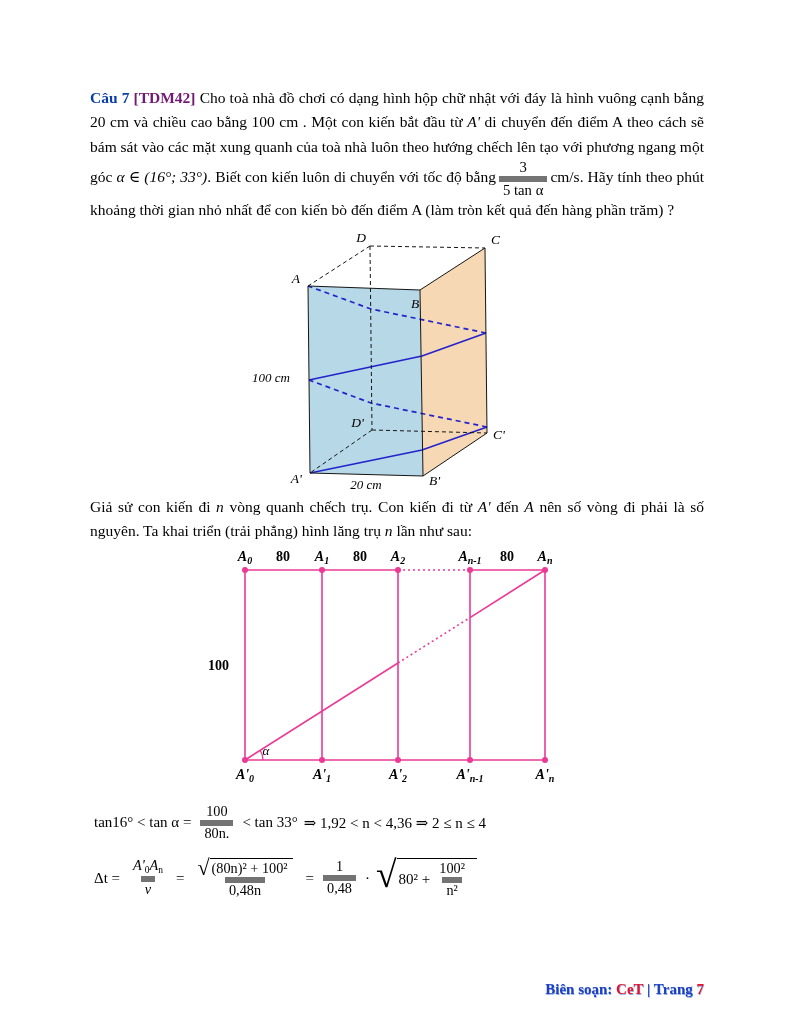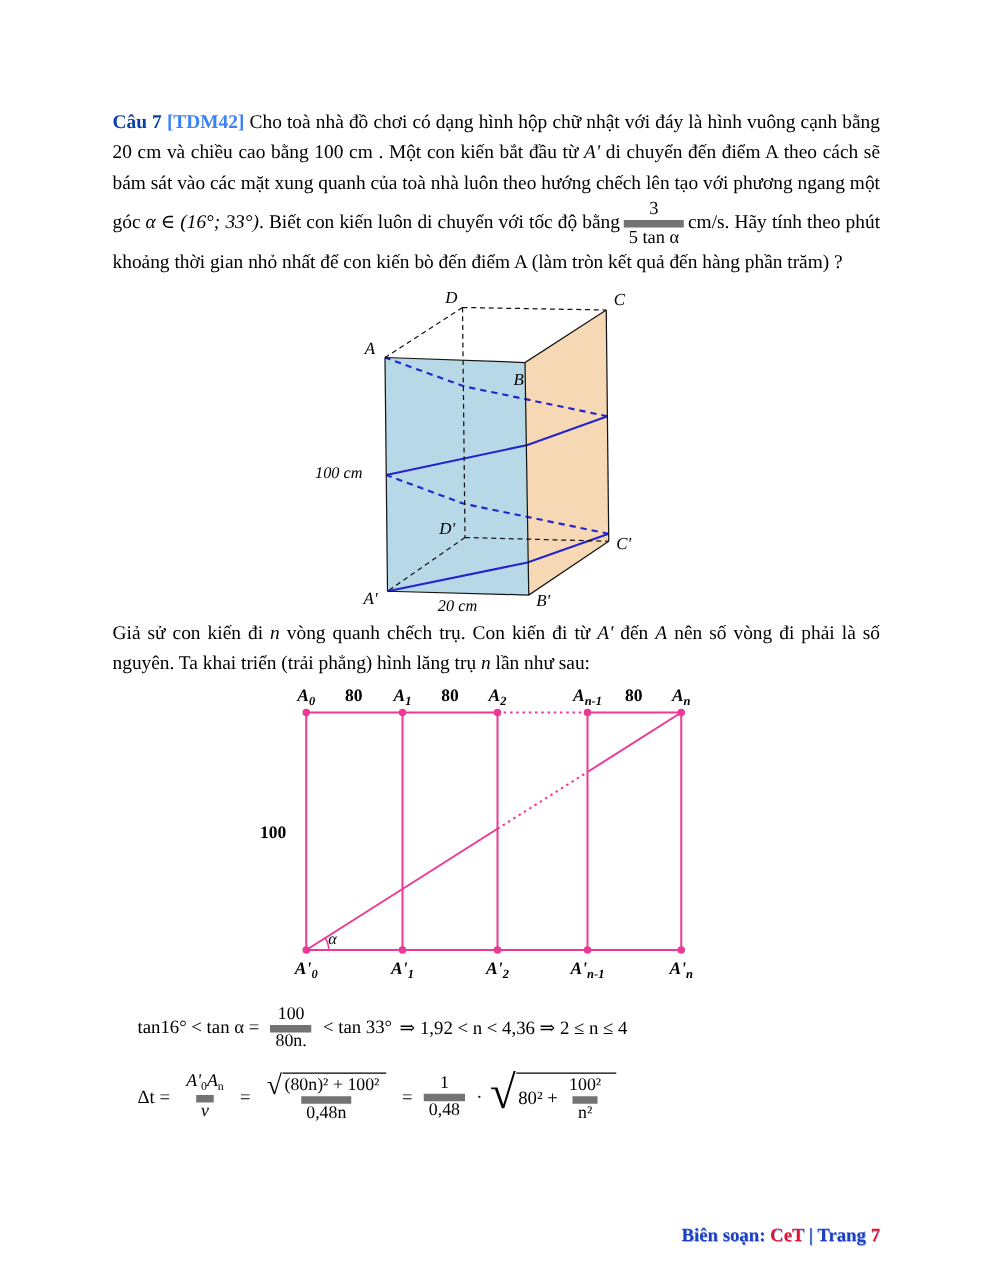--- a/index.html
+++ b/index.html
@@ -4,38 +4,38 @@
 <style>
   * { margin:0; padding:0; box-sizing:border-box; }
   html,body { background:#888; }
   body { font-family:"Liberation Serif","DejaVu Serif",serif; }
   .page {
     position:relative; width:792px; height:1024px; margin:0 auto; background:#ffffff;
     padding:86px 88px 0 90px; color:#000; overflow:hidden;
   }
   .para { font-size:15.5px; line-height:1.58; text-align:justify; }
   .problem-label { color:#0a3ea8; font-weight:bold;margin-top:48px; }
-  .problem-tag { color:#3b82f6; font-weight:bold; }
+  .problem-tag { color:#701a75; font-weight:bold; }
   .mvar { font-style:italic; }
   .frac {
     display:inline-flex; flex-direction:column; align-items:center;
     vertical-align:middle; margin:0 3px; font-size:0.95em; line-height:1.12; text-align:center;
   }
   .frac .num { padding:0 4px; display:block; }
   .frac .den { border-top:6px solid #737373; padding:0 4px; display:block;text-align:right; }
   .sqrt { display:inline-flex; align-items:flex-start; vertical-align:middle; }
   .sqrt .radsym { font-size:1.55em; line-height:0.85; transform:translateY(1px); }
   .sqrt .radicand { border-top:1.2px solid #000; padding:2px 5px 0 2px; display:inline-flex; align-items:center; gap:2px; white-space:nowrap; }
   .sqrt.sqrt-big .radsym { font-size:2.5em; line-height:0.8; transform:translateY(2px); }
   .fig-box { display:block; margin:8px 0 0 158px; }
   .fig-net { display:block; margin:4px 0 0 112px; }
   .solution-heading { text-align:center; font-size:18px; font-weight:bold; font-style:italic; margin:2px 0 6px 0; letter-spacing:0.5px; }
   .solution-word { color:#00a84f; text-shadow:1px 1px 0 #6a2c91; }
   .solution-author { color:#e8112d; text-shadow:1px 1px 0 #6a2c91; margin-left:6px; }
-  .equation { display:flex; align-items:center; gap:6px; white-space:nowrap; font-size:15px; margin:16px 0 0 20px; }
+  .equation { display:flex; align-items:center; gap:6px; white-space:nowrap; font-size:15px; margin:16px 0 0 4px; }
   .equation sub { font-size:9.5px; vertical-align:-3px; }
   .tailwrap { display:inline; }
   svg text { font-family:"Liberation Serif","DejaVu Serif",serif; }
   .vlabel { font-size:13.5px; font-style:italic; fill:#000; }
   .dimlabel { font-size:13px; font-style:italic; fill:#000; }
   .netlbl { font-size:14px; font-weight:bold; font-style:italic; fill:#000; }
   .netlbl .sub { font-size:10px; }
   .netnum { font-size:14px; font-weight:bold; fill:#000; }
   .alpha { font-size:13px; font-style:italic; fill:#000; }
   .footer {

